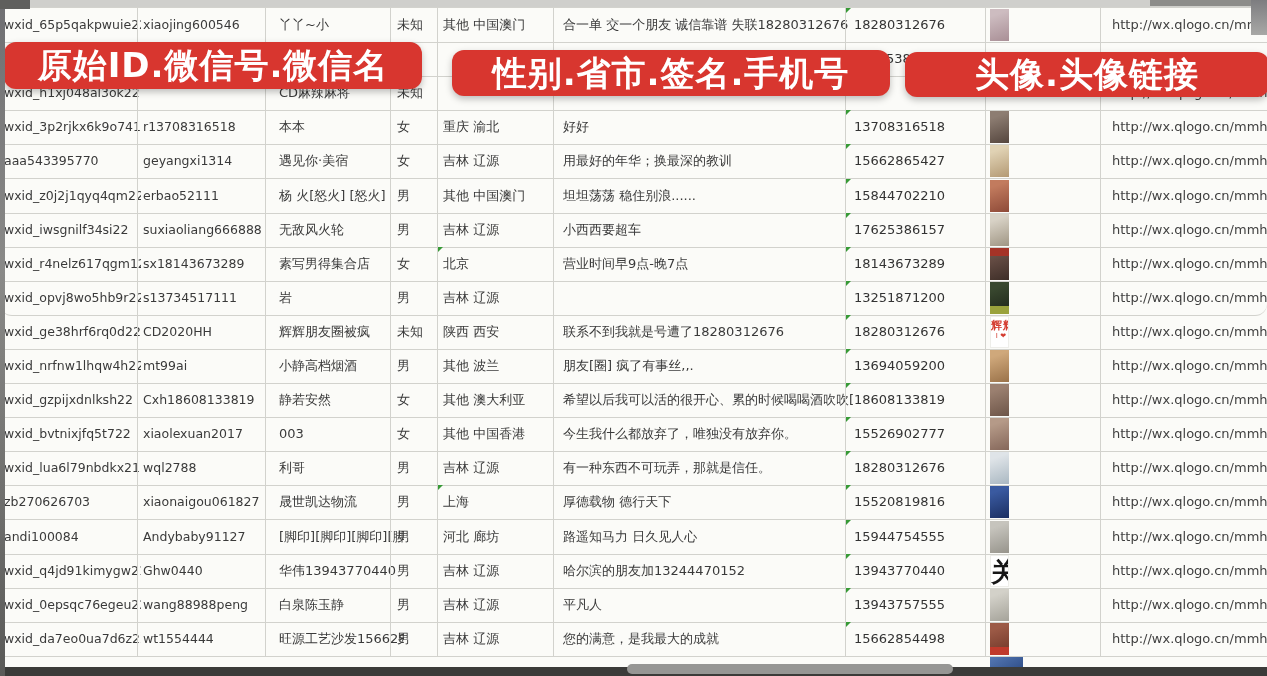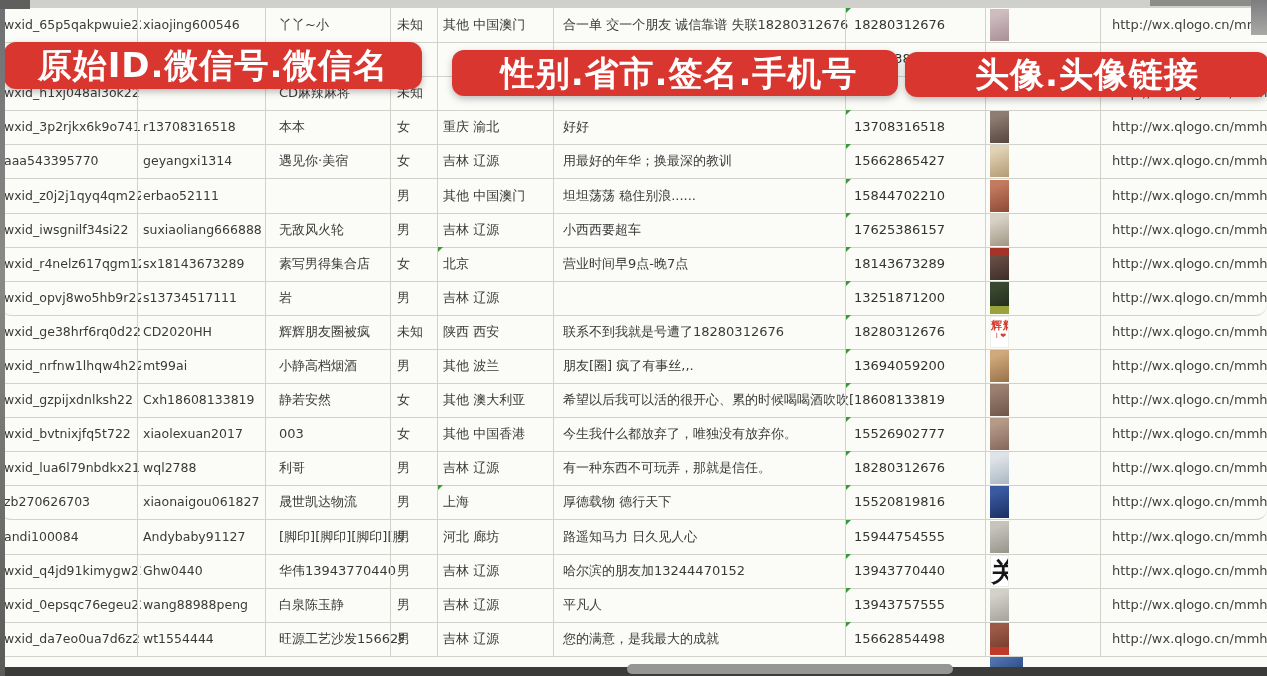--- a/index.html
+++ b/index.html
@@ -28,21 +28,21 @@
   .avatar .t1{font-weight:bold;font-size:11px;letter-spacing:1px;line-height:12px;}
   .avatar .t2{font-size:7px;text-align:right;padding-right:2px;line-height:9px;}
   
   .vline{position:absolute;top:7px;height:650px;width:1px;background:#d2d2cd;z-index:2;}
   .hline{position:absolute;left:0;top:7px;width:1267px;height:1px;background:#d2d2cd;z-index:2;}
   
   .banner{position:absolute;z-index:6;border-radius:12px;color:#fff;font-weight:bold;
         font-size:34px;text-align:center;letter-spacing:1px;
         box-shadow:0 3px 7px rgba(0,0,0,.25);}
   #b1{left:4px;top:42px;width:418px;height:47px;line-height:47px;}
-  #b2{left:452px;top:50px;width:438px;height:46px;line-height:46px;padding-left:8px;}
+  #b2{left:452px;top:50px;width:438px;height:46px;line-height:46px;}
   #b3{left:905px;top:52px;width:364px;height:45px;line-height:45px;}
   
   .frag{position:absolute;left:886px;top:51px;font-size:13px;color:#333;z-index:3;}
   
   .top-strip{position:absolute;left:0;top:0;width:1267px;height:7px;background:#cfcfcc;z-index:7;}
   .corner-dark{position:absolute;left:0;top:0;width:30px;height:9px;background:#5f5f5d;z-index:8;}
   .left-strip{position:absolute;left:0;top:0;width:5px;height:676px;
         background:linear-gradient(#6f6f72,#8a8a88 40%,#5a5a58);z-index:7;}
   .tr-strip{position:absolute;left:1150px;top:0;width:117px;height:6px;background:#8c8c8a;z-index:7;}
   .tr-block{position:absolute;left:1251px;top:0;width:16px;height:35px;
@@ -131,20 +131,21 @@
       <div class="cell c6">用最好的年华；换最深的教训</div>
       <div class="cell c7 flag">15662865427</div>
       <div class="cell c8">
         <div class="avatar show" style="background: linear-gradient(160deg, rgb(224, 210, 180) 20%, rgb(180, 154, 116));"></div>
       </div>
       <div class="cell c9">http://wx.qlogo.cn/mmhead</div>
     </div>
       <div class="row" style="top: 179px;">
       <div class="cell c1">wxid_z0j2j1qyq4qm22</div>
       <div class="cell c2">erbao52111</div>
+      <div class="cell c3">杨 火[怒火] [怒火]</div>
       <div class="cell c4">男</div>
       <div class="cell c5">其他 中国澳门</div>
       <div class="cell c6">坦坦荡荡 稳住别浪......</div>
       <div class="cell c7 flag">15844702210</div>
       <div class="cell c8">
         <div class="avatar show" style="background: linear-gradient(160deg, rgb(194, 123, 94) 20%, rgb(142, 74, 56));"></div>
       </div>
       <div class="cell c9">http://wx.qlogo.cn/mmhead</div>
     </div>
       <div class="row" style="top: 213px;">
@@ -251,21 +252,21 @@
       <div class="cell c3">利哥</div>
       <div class="cell c4">男</div>
       <div class="cell c5">吉林 辽源</div>
       <div class="cell c6">有一种东西不可玩弄，那就是信任。</div>
       <div class="cell c7 flag">18280312676</div>
       <div class="cell c8">
         <div class="avatar show" style="background: linear-gradient(160deg, rgb(223, 228, 232) 20%, rgb(170, 184, 194));"></div>
       </div>
       <div class="cell c9">http://wx.qlogo.cn/mmhead</div>
     </div>
-      <div class="row" style="top: 485px; border-radius: 11px;">
+      <div class="row" style="top: 485px;">
       <div class="cell c1">zb270626703</div>
       <div class="cell c2">xiaonaigou061827</div>
       <div class="cell c3">晟世凯达物流</div>
       <div class="cell c4">男</div>
       <div class="cell c5 flag">上海</div>
       <div class="cell c6">厚德载物 德行天下</div>
       <div class="cell c7 flag">15520819816</div>
       <div class="cell c8">
         <div class="avatar show" style="background: linear-gradient(160deg, rgb(58, 90, 160) 20%, rgb(27, 47, 98));"></div>
       </div>

